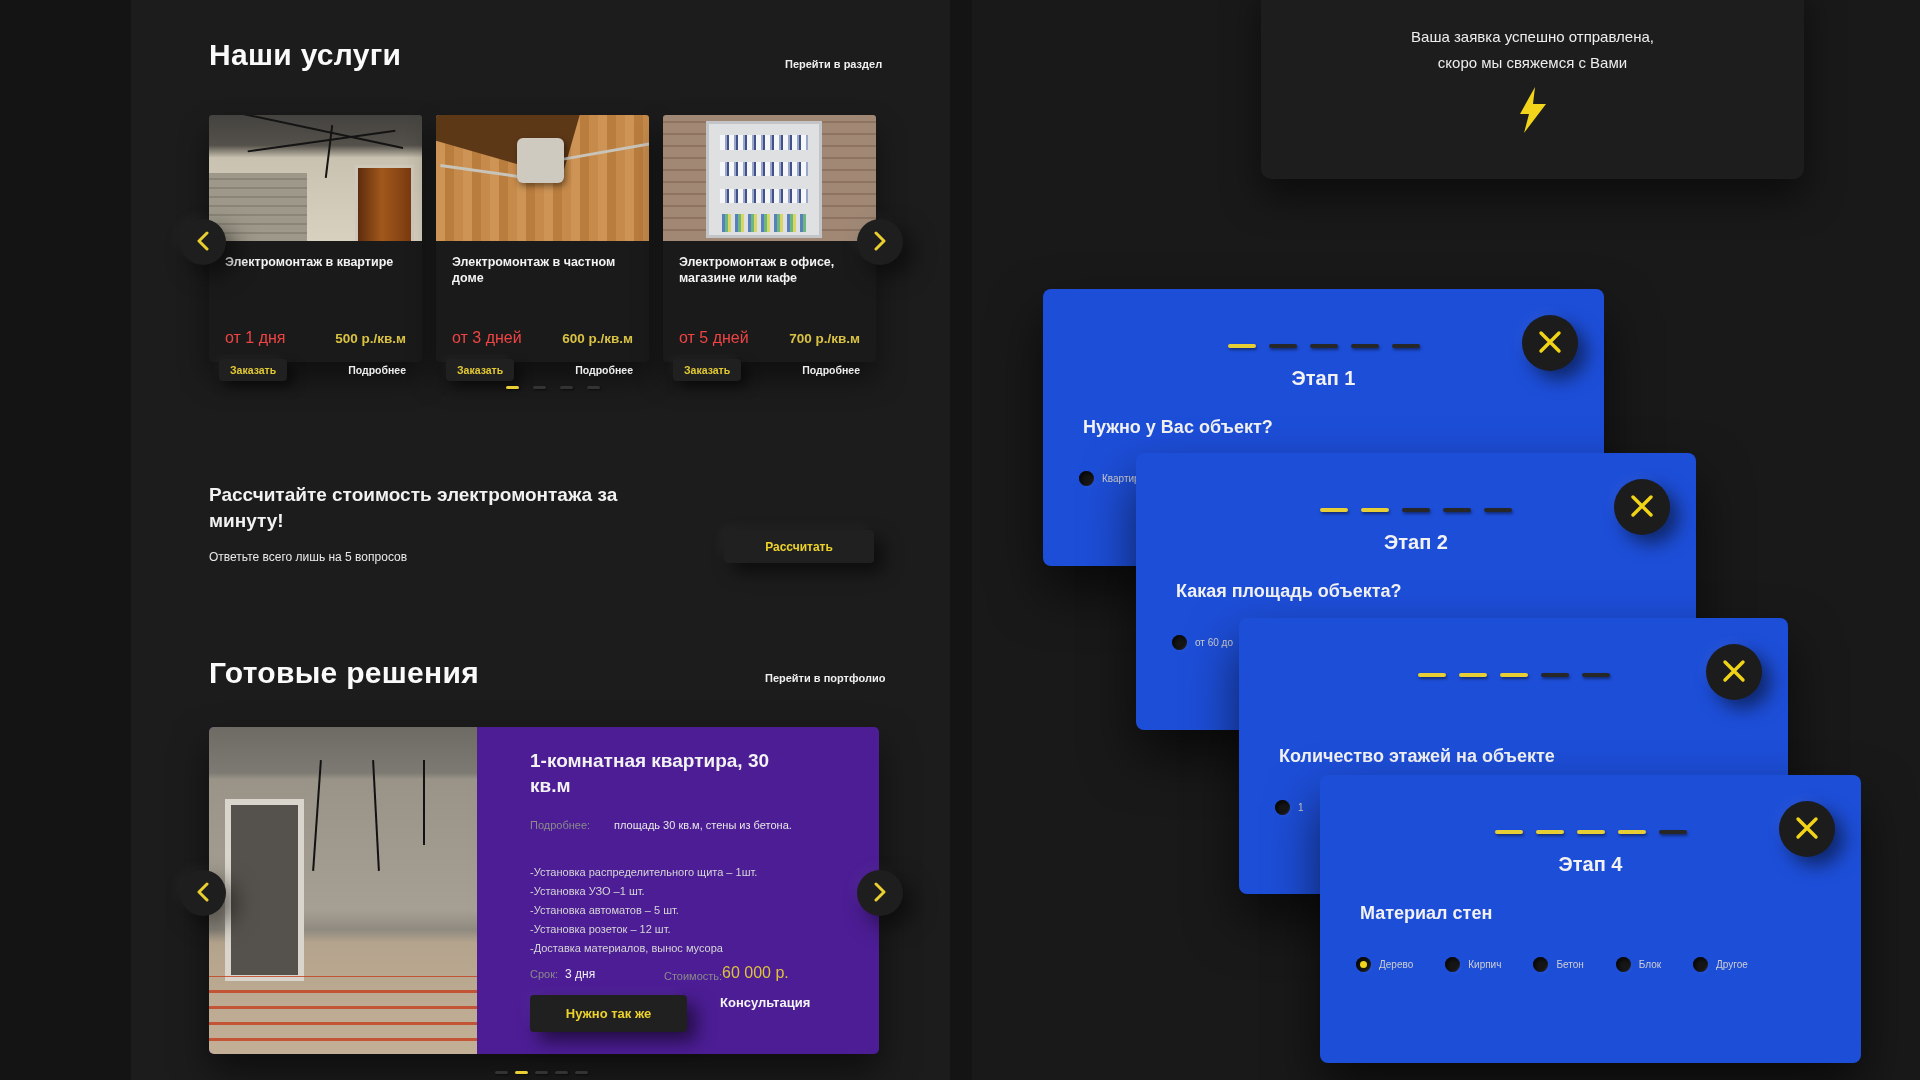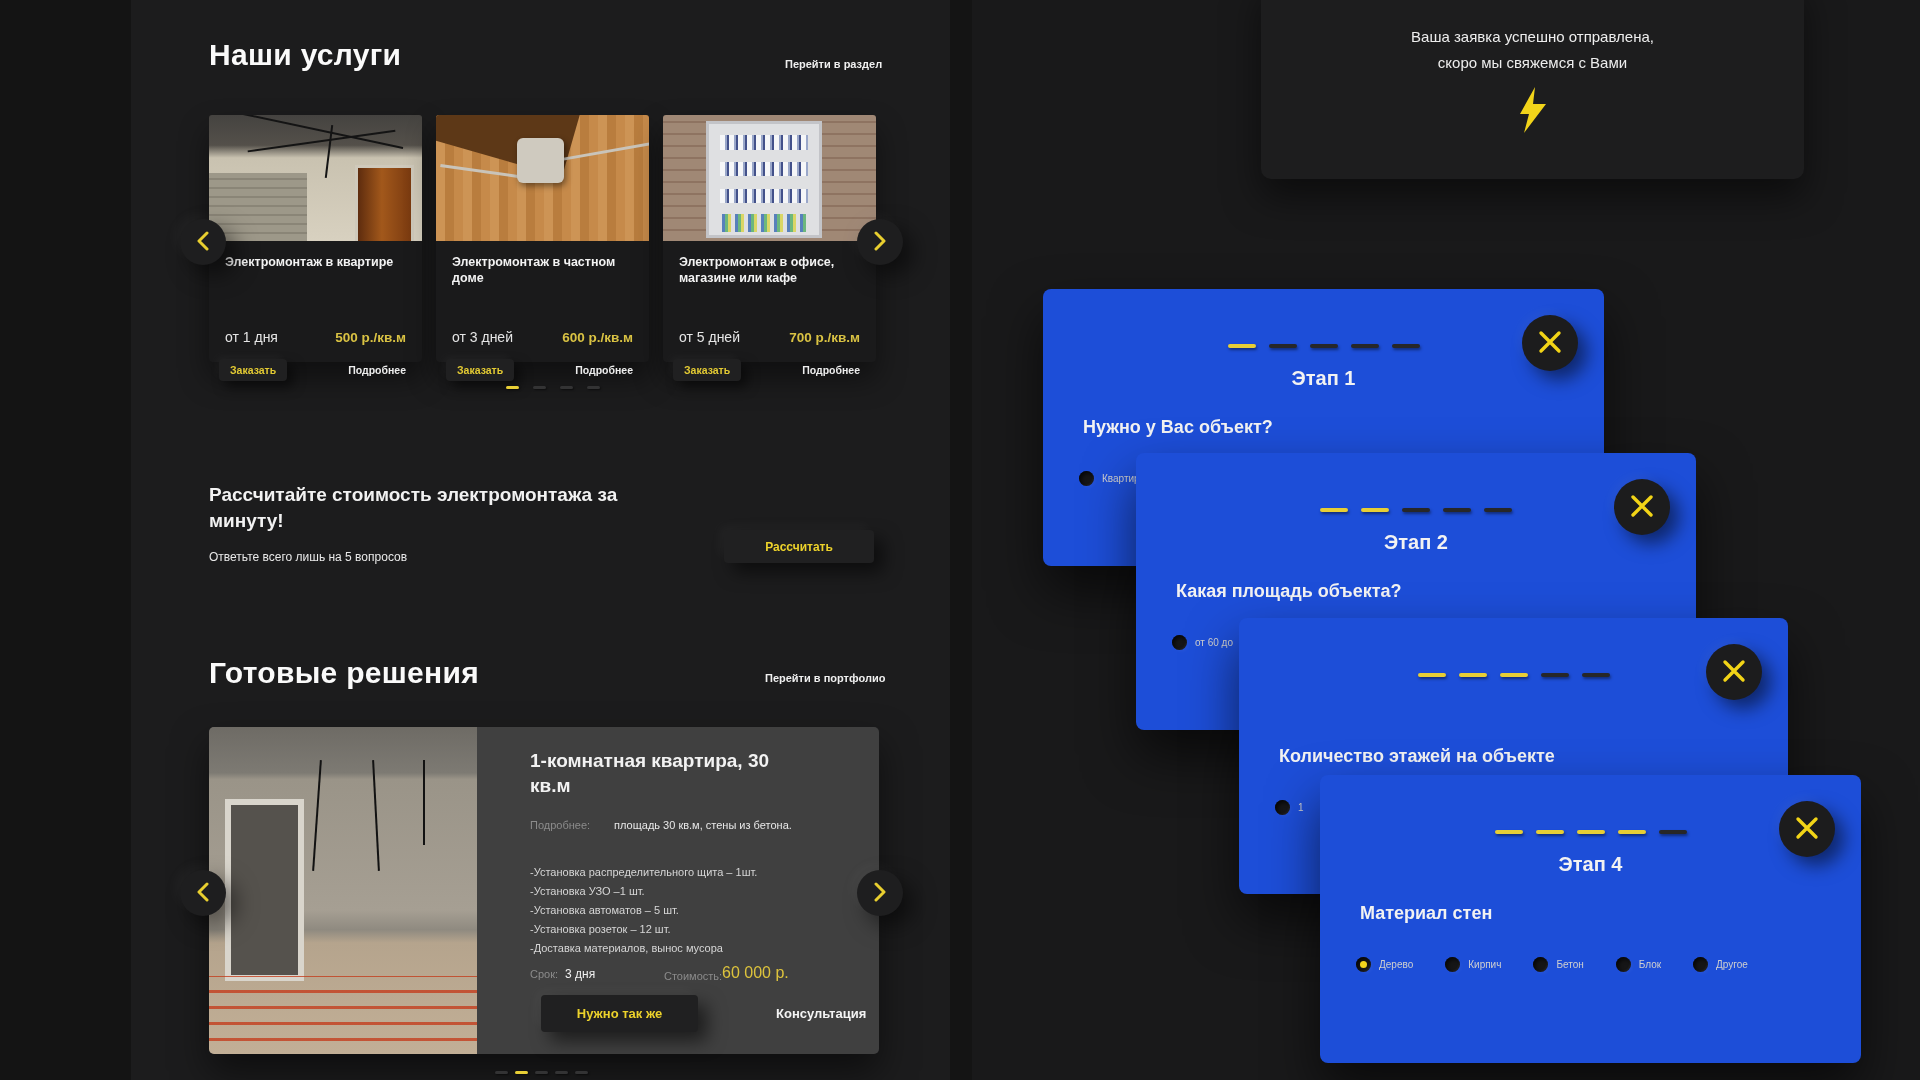--- a/index.html
+++ b/index.html
@@ -11,55 +11,55 @@
   
   .h1{position:absolute;font-size:30px;font-weight:700;letter-spacing:.3px;color:#fafafa;}
   .sec-link{position:absolute;font-size:11px;font-weight:700;color:#efefef;cursor:pointer;}
   
   .card{position:absolute;top:115px;width:213px;height:247px;background:#1a1a1b;border-radius:4px;
         box-shadow:0 16px 30px rgba(0,0,0,.45);}
   .photo{position:relative;width:213px;height:126px;overflow:hidden;border-radius:3px 3px 0 0;}
   .cbody{position:relative;height:121px;}
   .ctitle{padding:13px 16px 0 16px;font-size:12.5px;font-weight:700;line-height:1.3;color:#f3f3f3;}
   .crow{position:absolute;left:16px;right:16px;top:88px;display:flex;justify-content:space-between;align-items:baseline;}
-  .dur{font-size:14px;color:#e5e5e5;}
+  .dur{font-size:16px;color:#ef4444;}
   .price{font-size:13.5px;font-weight:700;color:#d9c243;}
   .cbtns{position:absolute;left:10px;right:16px;top:118px;display:flex;justify-content:space-between;align-items:center;}
   .order-btn{background:#202021;border:none;border-radius:4px;padding:5px 11px;font-size:10.5px;font-weight:700;
              color:#e3ca33;font-family:inherit;cursor:pointer;
              box-shadow:6px 6px 12px rgba(0,0,0,.5),-4px -4px 9px rgba(255,255,255,.03);}
   .more-link{font-size:10.5px;font-weight:700;color:#ededed;cursor:pointer;}
   
   .nav{position:absolute;width:46px;height:46px;border-radius:50%;background:#1e1e1f;border:none;cursor:pointer;
        display:flex;align-items:center;justify-content:center;
        box-shadow:10px 10px 22px rgba(0,0,0,.5),-6px -6px 14px rgba(255,255,255,.03);}
   .dots{position:absolute;display:flex;}
   .dash{width:13px;height:3px;border-radius:2px;background:#333334;box-shadow:1px 1px 2px rgba(0,0,0,.5);cursor:pointer;}
   .dash.on{background:#e8cf36;}
   
   .calc-title{position:absolute;left:209px;top:482px;width:420px;font-size:19px;font-weight:700;line-height:1.35;}
   .calc-sub{position:absolute;left:209px;top:550px;font-size:12px;color:#e9e9e9;}
   .calc-btn{position:absolute;left:724px;top:530px;width:150px;height:33px;background:#202021;border:none;border-radius:4px;
             font-family:inherit;font-size:12px;font-weight:700;color:#ecd22b;cursor:pointer;
             box-shadow:9px 9px 18px rgba(0,0,0,.55),-6px -6px 12px rgba(255,255,255,.03);}
   
-  .pcard{position:absolute;left:209px;top:727px;width:670px;height:327px;background:#404040;border-radius:5px;
+  .pcard{position:absolute;left:209px;top:727px;width:670px;height:327px;background:#4c1d95;border-radius:5px;
          box-shadow:0 18px 36px rgba(0,0,0,.5);}
   .pphoto{position:absolute;left:0;top:0;width:268px;height:327px;overflow:hidden;border-radius:5px 0 0 5px;}
   .pbody{position:absolute;left:321px;top:0;right:24px;height:100%;}
   .ptitle{padding-top:22px;width:250px;font-size:19px;font-weight:700;line-height:1.3;}
   .pdesc{position:absolute;left:0;top:92px;font-size:11px;}
   .glabel{color:#8b8b8b;}
   .pdesc .dtext{color:#e8e8e8;margin-left:24px;}
   .plist{position:absolute;left:0;top:136px;font-size:11px;line-height:19px;color:#d6d6d6;}
   .pmeta{position:absolute;left:0;top:240px;width:100%;font-size:11px;}
   .pmeta .term-value{color:#f0f0f0;font-size:12px;margin-left:7px;}
   .pmeta .cost-label{position:absolute;left:134px;top:3px;}
   .pmeta .cost-value{position:absolute;left:192px;top:-3px;font-size:16px;color:#ddc33c;}
-  .pbtns{position:absolute;left:11px;top:268px;display:flex;align-items:center;gap:45px;}
+  .pbtns{position:absolute;left:0;top:268px;display:flex;align-items:flex-start;}
   .need-btn{width:157px;height:37px;background:#202021;border:none;border-radius:4px;font-family:inherit;
             font-size:13px;font-weight:700;color:#ecd22b;cursor:pointer;
             box-shadow:9px 9px 18px rgba(0,0,0,.55),-6px -6px 12px rgba(255,255,255,.03);}
   .consult-link{margin-left:33px;font-size:13px;font-weight:700;color:#f4f4f4;cursor:pointer;}
   
   .toast{position:absolute;left:1261px;top:-22px;width:543px;height:201px;background:#1d1d1e;border-radius:10px;
          box-shadow:0 18px 36px rgba(0,0,0,.5);text-align:center;z-index:5;}
   .toast .t1{margin-top:50px;font-size:15px;color:#ededed;}
   .toast .t2{margin-top:9px;font-size:15px;color:#ededed;}
   .bolt{margin-top:16px;}

